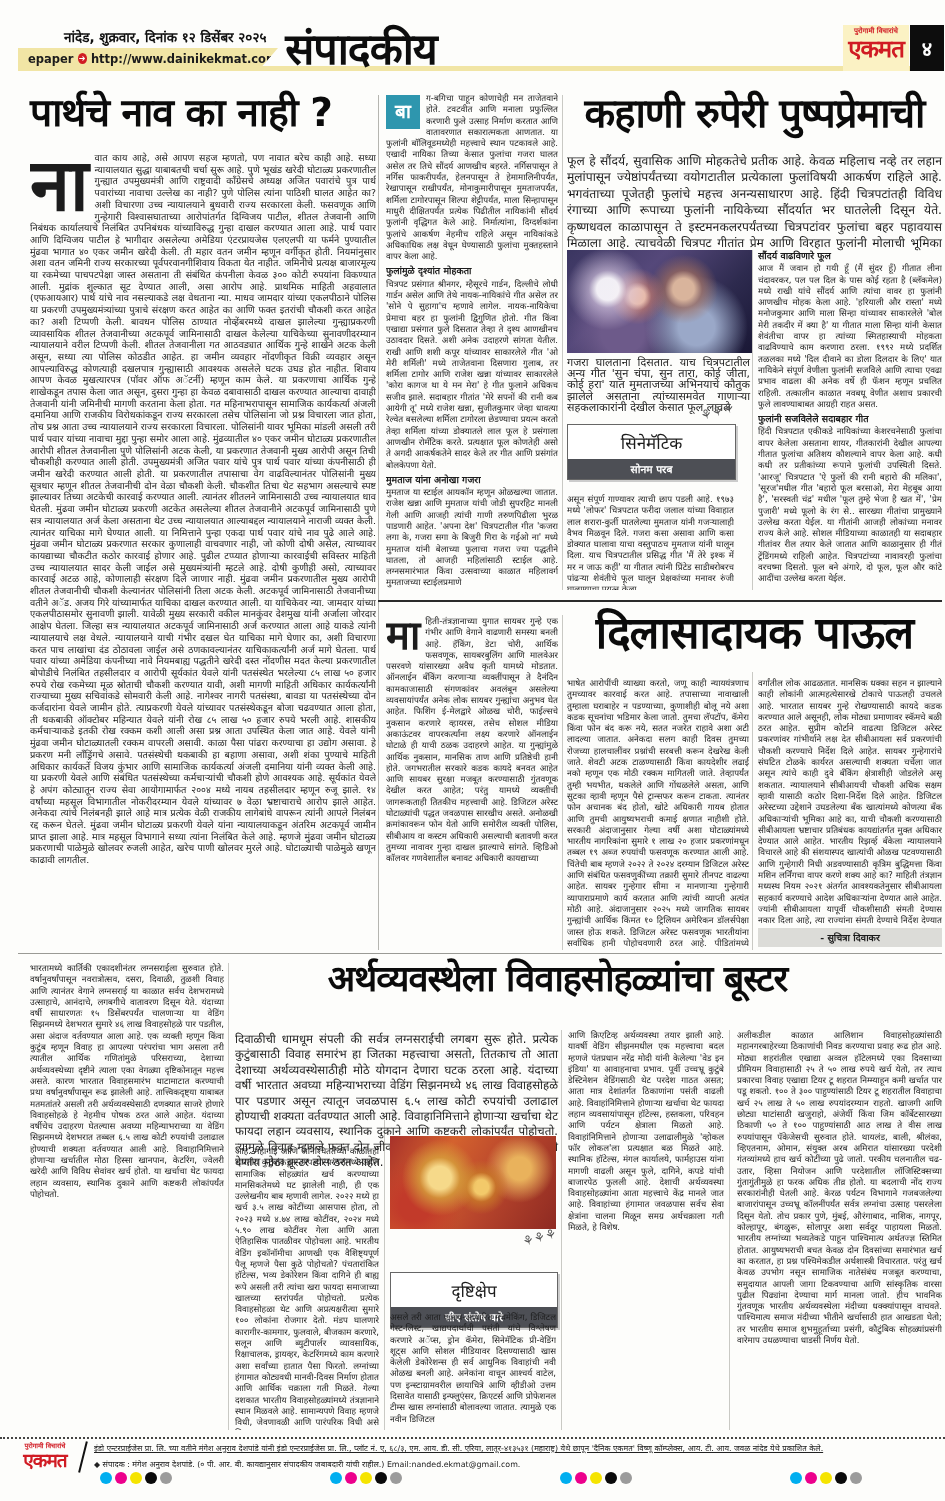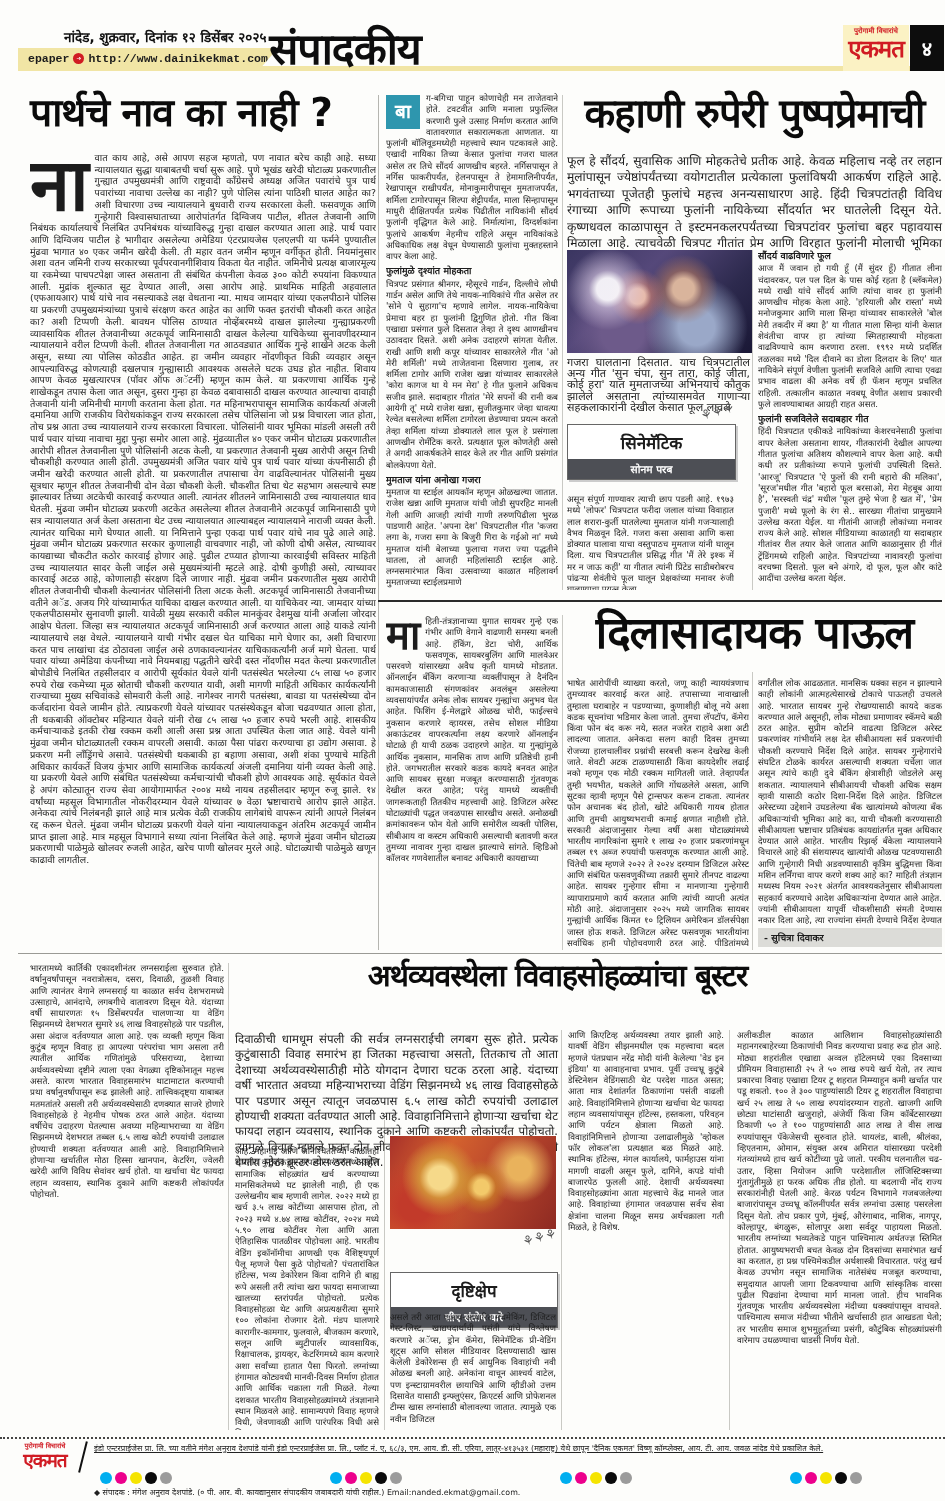--- a/index.html
+++ b/index.html
@@ -31,24 +31,24 @@
   .body-sm{font-size:8.6px;line-height:11.3px;}
   .lead{font-size:12.2px;line-height:16.4px;font-weight:500;}
   .sub{font-weight:bold;font-size:9.4px;margin:3px 0 2px 0;}
   .dropcap-big{float:left;font-size:72px;line-height:58px;font-weight:bold;padding:4px 6px 0 0;}
   .dropcap-md{float:left;font-size:40px;line-height:34px;font-weight:bold;padding:2px 5px 0 0;}
   .dropcap-box{float:left;width:34px;height:34px;background:#2e96ae;color:#fff;font-size:19px;font-weight:bold;
                display:flex;align-items:center;justify-content:center;margin:2px 6px 2px 0;}
   .caption{font-size:11px;line-height:11.2px;}
   
   .fbox{border:1px solid #666;background:#fff;box-shadow:2px 2px 0 #ccc;}
-  .fbox .ttl{font-size:17px;font-weight:bold;text-align:center;padding:6px 0 5px 0;}
+  .fbox .ttl{font-size:17px;font-weight:normal;text-align:center;padding:6px 0 5px 0;}
   .fbox .bar{background:#4d4f55;color:#fff;text-align:center;font-size:10.5px;font-weight:bold;
              padding:3px 0;}
-  .author-bar{background:#dcdcd8;text-align:left;font-size:9.5px;font-weight:bold;padding:3px 6px;}
+  .author-bar{background:#dcdcd8;text-align:center;font-size:9.5px;font-weight:bold;padding:3px 6px;}
   .leaf{font-size:13px;color:#555;transform:rotate(-15deg);display:inline-block;}
   
   .photo-couple{background:
      radial-gradient(circle at 22% 38%, rgba(250,248,252,.95) 0 7%, rgba(220,205,230,.6) 12%, transparent 26%),
      radial-gradient(circle at 38% 45%, #e8b9a6 0 6%, rgba(190,120,110,.7) 11%, transparent 22%),
      radial-gradient(circle at 63% 38%, #d9b49c 0 8%, rgba(160,110,95,.7) 14%, transparent 26%),
      radial-gradient(circle at 70% 75%, #9aa8c8 0 12%, transparent 34%),
      radial-gradient(circle at 30% 80%, #6d5a8a 0 14%, transparent 36%),
      linear-gradient(135deg,#3a3560 0%,#55487a 35%,#2d2a4e 70%,#191735 100%);}
   .photo-wedding{background:
@@ -66,28 +66,28 @@
   .dot{width:12px;height:12px;border-radius:50%;}
   .dc{background:#00aeef}.dm{background:#ec008c}.dy{background:#f5e400}.dk{background:#0a0a0a}.dg{background:#9b9b9b}
 </style>
 </head>
 <body>
 
 <div id="page">
 
   <div class="abs dateline" style="left:35px;top:28px;margin-left:29px;">नांदेड, शुक्रवार, दिनांक १२ डिसेंबर २०२५</div>
 
-  <div class="abs epaper-strip" style="left:18px;top:48px;width:250px;font-family:Liberation Mono, monospace;">
+  <div class="abs epaper-strip" style="left:18px;top:48px;width:250px;">
     <span>epaper</span>
     <span class="link-ico">➔</span>
     <span>http://www.dainikekmat.com</span>
   </div>
   <div class="abs epaper-bar" style="left:18px;top:66px;width:898px;"></div>
 
-  <div class="abs section-title" style="left:0;top:18px;width:690px;text-align:center;">संपादकीय</div>
+  <div class="abs section-title" style="left:0;top:18px;width:690px;text-align:center;padding-left:16px;">संपादकीय</div>
 
   <div class="abs masthead" style="left:843px;top:25px;">
     <div class="tag">पुरोगामी विचारांचे</div>
     <div class="nm">एकमत</div>
   </div>
   <div class="abs pagebox" style="left:910px;top:25px;">४</div>
 
   <div class="abs vrule" style="left:378px;top:95px;height:855px;"></div>
   <div class="abs vrule" style="left:562px;top:95px;height:495px;background:#c9c9c4;"></div>
   <div class="abs vrule" style="left:752px;top:250px;height:340px;background:#c9c9c4;"></div>
@@ -142,21 +142,21 @@
 
   <div class="abs headline" style="left:567px;top:610px;width:375px;font-size:44px;text-align:center;">दिलासादायक पाऊल</div>
 
   <div class="abs just body-sm hide" style="left:567px;top:678px;width:182px;height:270px;">भाषेत आरोपींची व्याख्या करतो, जणू काही न्याययंत्रणाच तुमच्यावर कारवाई करत आहे. तपासाच्या नावाखाली तुम्हाला घराबाहेर न पडण्याच्या, कुणाशीही बोलू नये अशा कडक सूचनांचा भडिमार केला जातो. तुमचा लॅपटॉप, कॅमेरा किंवा फोन बंद करू नये, सतत नजरेत राहावे अशा अटी लादल्या जातात. अनेकदा सलग काही दिवस तुमच्या रोजच्या हालचालींवर प्रश्नांची सरबत्ती करून देखरेख केली जाते. शेवटी अटक टाळण्यासाठी किंवा कायदेशीर लढाई नको म्हणून एक मोठी रक्कम मागितली जाते. तेव्हापर्यंत तुम्ही भयभीत, थकलेले आणि गोंधळलेले असता, आणि सुटका व्हावी म्हणून पैसे ट्रान्सफर करून टाकता. त्यानंतर फोन अचानक बंद होतो, खोटे अधिकारी गायब होतात आणि तुमची आयुष्यभराची कमाई क्षणात नाहीशी होते. सरकारी अंदाजानुसार गेल्या वर्षी अशा घोटाळ्यांमध्ये भारतीय नागरिकांना सुमारे १ लाख २० हजार प्रकरणांमधून तब्बल १९ अब्ज रुपयांची फसवणूक करण्यात आली आहे. चिंतेची बाब म्हणजे २०२२ ते २०२४ दरम्यान डिजिटल अरेस्ट आणि संबंधित फसवणुकींच्या तक्रारी सुमारे तीनपट वाढल्या आहेत. सायबर गुन्हेगार सीमा न मानणाऱ्या गुन्हेगारी व्यापाराप्रमाणे कार्य करतात आणि त्यांची व्याप्ती अत्यंत मोठी आहे. अंदाजानुसार २०२५ मध्ये जागतिक सायबर गुन्ह्यांची आर्थिक किंमत १० ट्रिलियन अमेरिकन डॉलर्सपेक्षा जास्त होऊ शकते. डिजिटल अरेस्ट फसवणूक भारतीयांना सर्वाधिक हानी पोहोचवणारी ठरत आहे. पीडितांमध्ये शिक्षक, बँकर, उद्योजक, डॉक्टर्स सर्वच</div>
 
   <div class="abs just body-sm hide" style="left:758px;top:678px;width:184px;height:246px;">वर्गांतील लोक आढळतात. मानसिक धक्का सहन न झाल्याने काही लोकांनी आत्महत्येसारखे टोकाचे पाऊलही उचलले आहे. भारतात सायबर गुन्हे रोखण्यासाठी कायदे कडक करण्यात आले असूनही, लोक मोठ्या प्रमाणावर स्कॅमचे बळी ठरत आहेत. सुप्रीम कोर्टाने वाढत्या डिजिटल अरेस्ट प्रकरणांवर गांभीर्याने लक्ष देत सीबीआयला सर्व प्रकरणांची चौकशी करण्याचे निर्देश दिले आहेत. सायबर गुन्हेगारांचे संघटित टोळके कार्यरत असल्याची शक्यता चर्चेला जात असून त्यांचे काही दुवे बँकिंग क्षेत्राशीही जोडलेले असू शकतात. न्यायालयाने सीबीआयची चौकशी अधिक सक्षम व्हावी यासाठी कठोर दिशा-निर्देश दिले आहेत. डिजिटल अरेस्टच्या उद्देशाने उघडलेल्या बँक खात्यांमध्ये कोणत्या बँक अधिकाऱ्यांची भूमिका आहे का, याची चौकशी करण्यासाठी सीबीआयला भ्रष्टाचार प्रतिबंधक कायद्यांतर्गत मुक्त अधिकार देण्यात आले आहेत. भारतीय रिझर्व्ह बँकेला न्यायालयाने विचारले आहे की संशयास्पद खात्यांची ओळख पटवण्यासाठी आणि गुन्हेगारी निधी अडवण्यासाठी कृत्रिम बुद्धिमत्ता किंवा मशिन लर्निंगचा वापर करणे शक्य आहे का? माहिती तंत्रज्ञान मध्यस्थ नियम २०२१ अंतर्गत आवश्यकतेनुसार सीबीआयला सहकार्य करण्याचे आदेश अधिकाऱ्यांना देण्यात आले आहेत. ज्यांनी सीबीआयला यापूर्वी चौकशीसाठी संमती देण्यास नकार दिला आहे, त्या राज्यांना संमती देण्याचे निर्देश देण्यात आले आहेत.</div>
   <div class="abs author-bar" style="left:758px;top:928px;width:172px;">- सुचित्रा दिवाकर</div>
 
   <div class="abs just body-sm hide" style="left:30px;top:963px;width:194px;height:467px;">भारतामध्ये कार्तिकी एकादशीनंतर लग्नसराईला सुरुवात होते. वर्षानुवर्षांपासून नवरात्रोत्सव, दसरा, दिवाळी, तुळशी विवाह आणि त्यानंतर वेगाने लग्नसराई या काळात सर्वच देशभरामध्ये उत्साहाचे, आनंदाचे, लगबगीचे वातावरण दिसून येते. यंदाच्या वर्षी साधारणतः १५ डिसेंबरपर्यंत चालणाऱ्या या वेडिंग सिझनमध्ये देशभरात सुमारे ४६ लाख विवाहसोहळे पार पडतील, असा अंदाज वर्तवण्यात आला आहे. एक व्यक्ती म्हणून किंवा कुटुंब म्हणून विवाह हा आपल्या परंपरांचा भाग असला तरी त्यातील आर्थिक गणितांमुळे परिसराच्या, देशाच्या अर्थव्यवस्थेच्या दृष्टीने त्याला एका वेगळ्या दृष्टिकोनातून महत्त्व असते. कारण भारतात विवाहसमारंभ थाटामाटात करण्याची प्रथा वर्षानुवर्षांपासून रूढ झालेली आहे. तात्त्विकदृष्ट्या याबाबत मतमतांतरे असली तरी अर्थव्यवस्थेसाठी दणक्यात साजरे होणारे विवाहसोहळे हे नेहमीच पोषक ठरत आले आहेत. यंदाच्या वर्षीचेच उदाहरण घेतल्यास अवघ्या महिन्याभराच्या या वेडिंग सिझनमध्ये देशभरात तब्बल ६.५ लाख कोटी रुपयांची उलाढाल होण्याची शक्यता वर्तवण्यात आली आहे. विवाहानिमित्ताने होणाऱ्या खर्चातील मोठा हिस्सा खानपान, केटरिंग, ज्वेलरी खरेदी आणि विविध सेवांवर खर्च होतो. या खर्चाचा थेट फायदा लहान व्यवसाय, स्थानिक दुकाने आणि कष्टकरी लोकांपर्यंत पोहोचतो.</div>
 
-  <div class="abs headline" style="left:235px;top:960px;width:645px;font-size:30px;text-align:center;">अर्थव्यवस्थेला विवाहसोहळ्यांचा बूस्टर</div>
+  <div class="abs headline" style="left:235px;top:960px;width:645px;font-size:36px;text-align:center;">अर्थव्यवस्थेला विवाहसोहळ्यांचा बूस्टर</div>
 
   <div class="abs just" style="left:235px;top:1032px;width:323px;font-size:11.6px;line-height:15.4px;">दिवाळीची धामधूम संपली की सर्वत्र लग्नसराईची लगबग सुरू होते. प्रत्येक कुटुंबासाठी विवाह समारंभ हा जितका महत्त्वाचा असतो, तितकाच तो आता देशाच्या अर्थव्यवस्थेसाठीही मोठे योगदान देणारा घटक ठरला आहे. यंदाच्या वर्षी भारतात अवघ्या महिन्याभराच्या वेडिंग सिझनमध्ये ४६ लाख विवाहसोहळे पार पडणार असून त्यातून जवळपास ६.५ लाख कोटी रुपयांची उलाढाल होण्याची शक्यता वर्तवण्यात आली आहे. विवाहानिमित्ताने होणाऱ्या खर्चाचा थेट फायदा लहान व्यवसाय, स्थानिक दुकाने आणि कष्टकरी लोकांपर्यंत पोहोचतो. त्यामुळे विवाह म्हणजे फक्त दोन जीवांचे मिलन न राहता अर्थव्यवस्थेला उभारी देणारा मोठा बूस्टर डोस ठरत आहेत.</div>
 
   <div class="abs just body-sm hide" style="left:235px;top:1146px;width:144px;height:284px;">आहे. महागाई आणि अनिश्चिततेच्या काळातही भारतीय कुटुंबांकडून आपल्या परंपरांमध्ये आणि सामाजिक सोहळ्यांत खर्च करण्याच्या मानसिकतेमध्ये घट झालेली नाही, ही एक उल्लेखनीय बाब म्हणावी लागेल. २०२२ मध्ये हा खर्च ३.५ लाख कोटींच्या आसपास होता, तो २०२३ मध्ये ४.७४ लाख कोटींवर, २०२४ मध्ये ५.९० लाख कोटींवर गेला आणि आता ऐतिहासिक पातळीवर पोहोचला आहे. भारतीय वेडिंग इकॉनॉमीचा आणखी एक वैशिष्ट्यपूर्ण पैलू म्हणजे पैसा कुठे पोहोचतो? पंचतारांकित हॉटेल्स, भव्य डेकोरेशन किंवा दागिने ही बाह्य रूपे असली तरी त्यांचा खरा फायदा समाजाच्या खालच्या स्तरांपर्यंत पोहोचतो. प्रत्येक विवाहसोहळा थेट आणि अप्रत्यक्षरीत्या सुमारे १०० लोकांना रोजगार देतो. मंडप घालणारे कारागीर-कामगार, फुलवाले, बीजकाम करणारे, सलून आणि ब्युटीपार्लर व्यावसायिक, रिक्षाचालक, ड्रायव्हर, केटरिंगमध्ये काम करणारे अशा सर्वांच्या हातात पैसा फिरतो. लग्नांच्या हंगामात कोट्यवधी मानवी-दिवस निर्माण होतात आणि आर्थिक चक्राला गती मिळते. गेल्या दशकात भारतीय विवाहसोहळ्यांमध्ये तंत्रज्ञानाने स्थान मिळवले आहे. सामान्यपणे विवाह म्हणजे विधी, जेवणावळी आणि पारंपरिक विधी असे चित्र</div>
 
   <div class="abs photo-wedding" style="left:390px;top:1136px;width:166px;height:93px;"></div>
   <div class="abs leaf" style="left:522px;top:1230px;">⚘⚘⚘</div>
   <div class="abs fbox" style="left:390px;top:1248px;width:166px;margin-top:24px;">
     <div class="ttl">दृष्टिक्षेप</div>
     <div class="bar">सीए संतोष घारे</div>
@@ -169,21 +169,21 @@
 
   <div class="abs footer-top" style="left:0;top:1437px;width:945px;"></div>
 
   <div class="abs flogo" style="left:10px;top:1443px;width:70px;text-align:center;">
     <div class="tag">पुरोगामी विचारांचे</div>
     <div class="nm">एकमत</div>
   </div>
   <div class="abs" style="left:82px;top:1441px;width:2px;height:32px;background:#111;transform:rotate(14deg);"></div>
 
   <div class="abs imprint" style="left:94px;top:1443px;width:845px;text-decoration:underline;">इंडो एन्टरप्राईजेस प्रा. लि. च्या वतीने मंगेश अनुराव देशपांडे यांनी इंडो एन्टरप्राईजेस प्रा. लि., प्लॉट नं. ए, ६८/३, एम. आय. डी. सी. एरिया, लातूर-४१३५३१ (महाराष्ट्र) येथे छापून 'दैनिक एकमत' विष्णू कॉम्प्लेक्स, आय. टी. आय. जवळ नांदेड येथे प्रकाशित केले.</div>
-  <div class="abs imprint" style="left:94px;top:1459px;width:845px;margin-top:28px;">◆ संपादक : मंगेश अनुराव देशपांडे. (० पी. आर. बी. कायद्यानुसार संपादकीय जबाबदारी यांची राहील.)  Email:nanded.ekmat@gmail.com.</div>
+  <div class="abs imprint" style="left:94px;top:1459px;width:845px;">◆ संपादक : मंगेश अनुराव देशपांडे. (० पी. आर. बी. कायद्यानुसार संपादकीय जबाबदारी यांची राहील.)  Email:nanded.ekmat@gmail.com.</div>
 
   <div class="abs dots" style="left:100px;top:1472px;">
     <div class="dot dc"></div>
       <div class="dot dm"></div>
       <div class="dot dy"></div>
       <div class="dot dk"></div>
       <div class="dot dg"></div>
   </div>
   <div class="abs dots" style="left:330px;top:1472px;">
     <div class="dot dc"></div>

